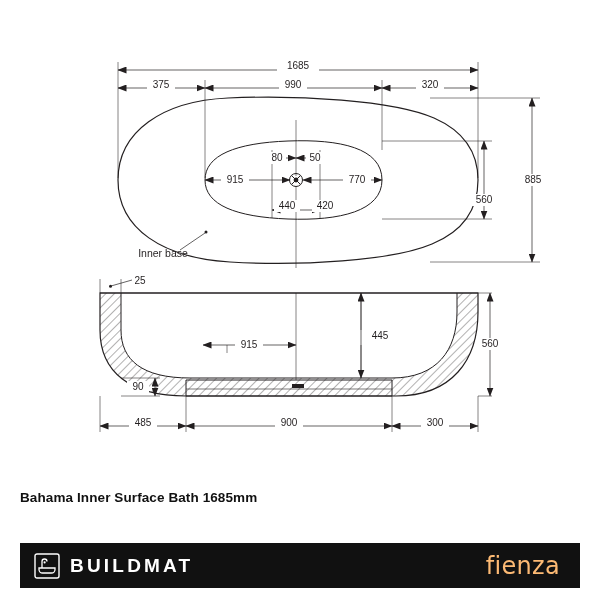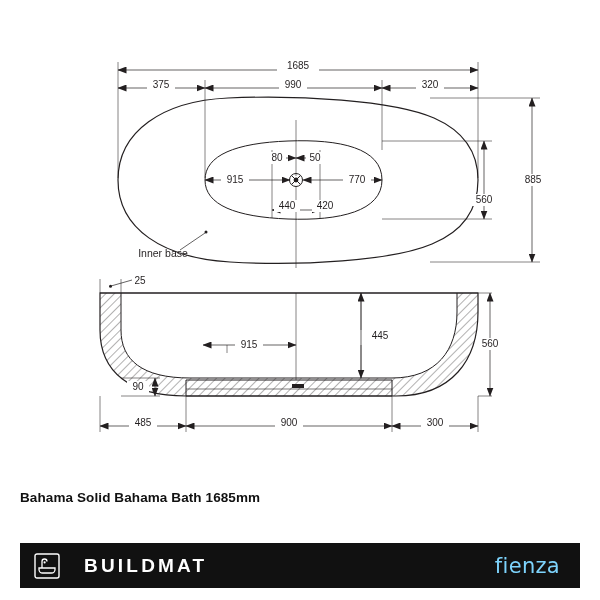--- a/index.html
+++ b/index.html
@@ -29,31 +29,31 @@
   .footer{
     position:absolute;
     left:20px;top:543px;
     width:560px;height:45px;
     background:#111111;
     display:flex;align-items:center;
     justify-content:space-between;
     padding:0 14px;
     box-sizing:border-box;
   }
-  .brand-left{display:flex;align-items:center;gap:24px;}
+  .brand-left{display:flex;align-items:center;gap:10px;}
   .brand-left .logo-mark{width:26px;height:26px;display:block;}
   .brand-left .wordmark{
     color:#ffffff;
     font-size:19px;
     font-weight:bold;
     letter-spacing:3.2px;
   }
   .brand-right{
-    color:#7dd3fc;
-    font-size:21px;
+    color:#fdba74;
+    font-size:24px;
     letter-spacing:0.3px;
     font-family:"DejaVu Sans", sans-serif;
     padding-right:6px;
     text-align:right;
   }
 </style>
 </head>
 <body>
 
 <div class="page">
@@ -253,21 +253,21 @@
 
         <rect x="275" y="417" width="28" height="12" fill="#ffffff" stroke="none"></rect>
         <text x="289" y="426">900</text>
 
         <rect x="421" y="417" width="28" height="12" fill="#ffffff" stroke="none"></rect>
         <text x="435" y="426">300</text>
       </g>
     </svg>
   </div>
 
-  <div class="title">Bahama Solid Bahama Bath 1685mm</div>
+  <div class="title">Bahama Inner Surface Bath 1685mm</div>
 
   <div class="footer">
     <div class="brand-left">
       <span class="logo-mark">
         <svg width="26" height="26" viewBox="0 0 26 26" xmlns="http://www.w3.org/2000/svg">
           <rect x="1" y="1" width="24" height="24" rx="2" fill="none" stroke="#ffffff" stroke-width="1.4"></rect>
           <path d="M5 15 L21 15 L21 16.5 C21 18.4 19.4 20 17.5 20 L8.5 20 C6.6 20 5 18.4 5 16.5 Z" fill="none" stroke="#ffffff" stroke-width="1.3"></path>
           <path d="M8 15 L8 8.5 C8 7.1 9.1 6 10.5 6 C11.9 6 13 7.1 13 8.5" fill="none" stroke="#ffffff" stroke-width="1.3"></path>
           <circle cx="10.6" cy="9.4" r="1.1" fill="#ffffff"></circle>
         </svg>

